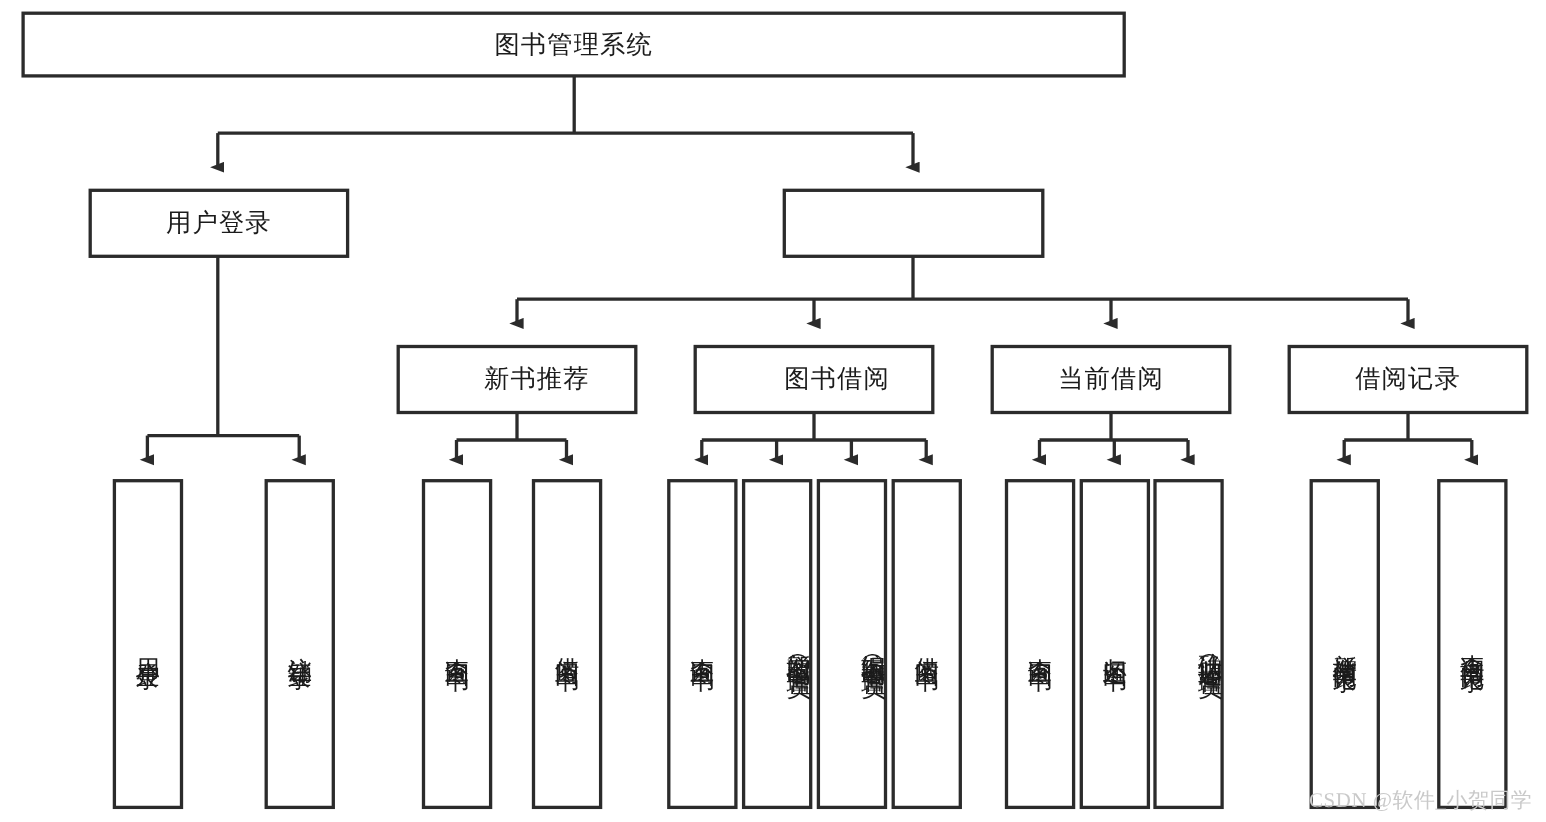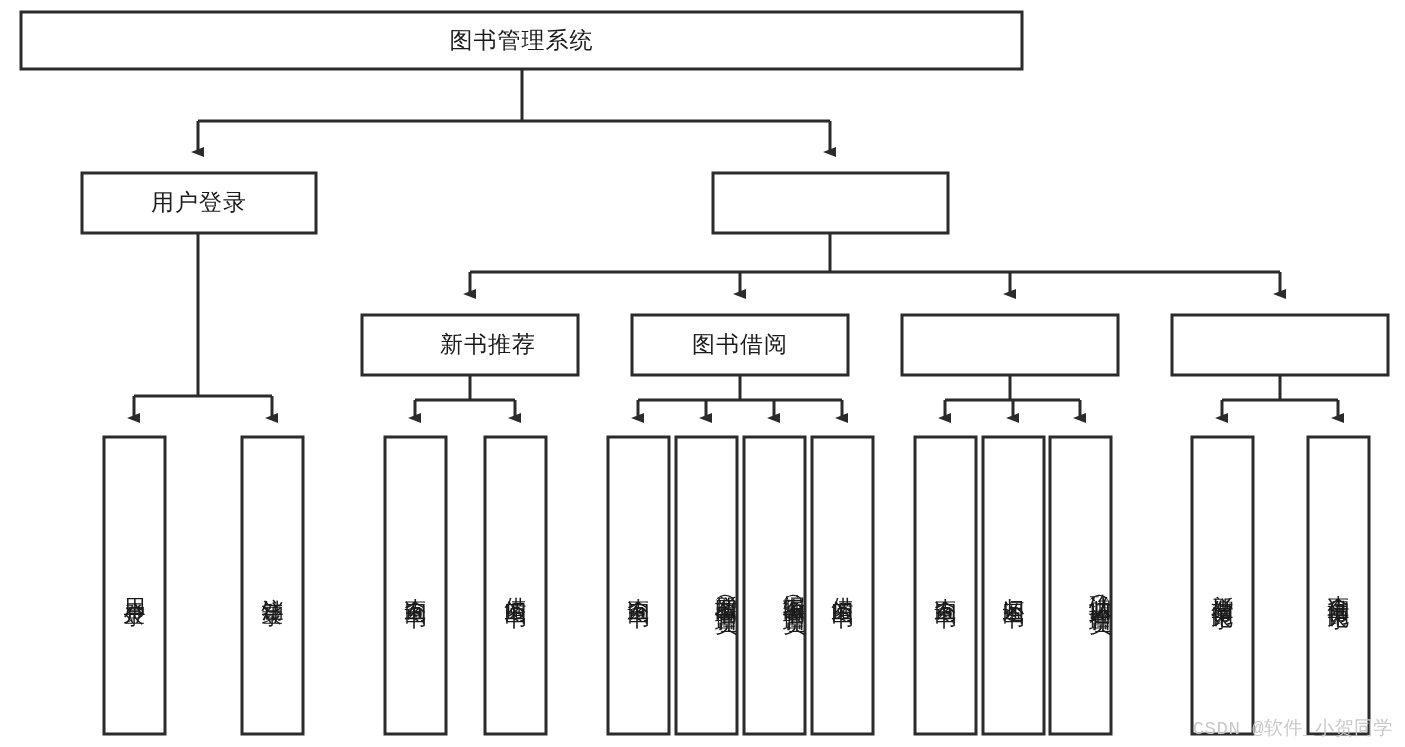--- a/index.html
+++ b/index.html
@@ -64,21 +64,21 @@
     letter-spacing: 3px;
     line-height: 1.0;
     white-space: nowrap;
   }
   .watermark {
     position: absolute;
     right: 12px;
     bottom: 6px;
     font-size: 19px;
     color: #c9c9c9;
-    font-family: Liberation Mono, monospace;
+    font-family: Liberation Serif, serif;
     letter-spacing: 0.5px;
     user-select: none;
     pointer-events: none;
   }
 </style>
 </head>
 <body>
 
 <div id="diagram-root">
 
@@ -159,21 +159,23 @@
 
     <rect class="node-rect" x="1192" y="437" width="61" height="297"></rect>
     <rect class="node-rect" x="1308" y="437" width="61" height="297"></rect>
   </svg>
 
   <div class="node-label horizontal" style="left:21px; top:12px; width:1001px; height:57px;">图书管理系统</div>
 
   <div class="node-label horizontal" style="left:82px; top:173px; width:234px; height:60px;">用户登录</div>
 
   <div class="node-label horizontal" style="left:362px; top:315px; width:252px; height:60px;">新书推荐</div>
-  <div class="node-label horizontal" style="left:632px; top:315px; width:216px; height:60px;">图书借阅</div>
+  <div class="node-label horizontal" style="left:653px; top:315px; width:216px; height:60px;">图书借阅</div>
+  <div class="node-label horizontal" style="left:902px; top:315px; width:216px; height:60px;">当前借阅</div>
+  <div class="node-label horizontal" style="left:1172px; top:315px; width:216px; height:60px;">借阅记录</div>
 
   <div class="node-label vertical" style="left:104px; top:437px; width:61px; height:297px;">用户登录</div>
   <div class="node-label vertical" style="left:242px; top:437px; width:61px; height:297px;">注销登录</div>
 
   <div class="node-label vertical" style="left:385px; top:437px; width:61px; height:297px;">查询图书</div>
   <div class="node-label vertical" style="left:485px; top:437px; width:61px; height:297px;">借阅图书</div>
 
   <div class="node-label vertical" style="left:608px; top:437px; width:61px; height:297px;">查询图书</div>
   <div class="node-label vertical" style="left:676px; top:437px; width:61px; height:297px; align-items:flex-start; padding-top:8px;">新增图书（管理员）</div>
   <div class="node-label vertical" style="left:744px; top:437px; width:61px; height:297px; align-items:flex-start; padding-top:8px;">编辑图书（管理员）</div>

